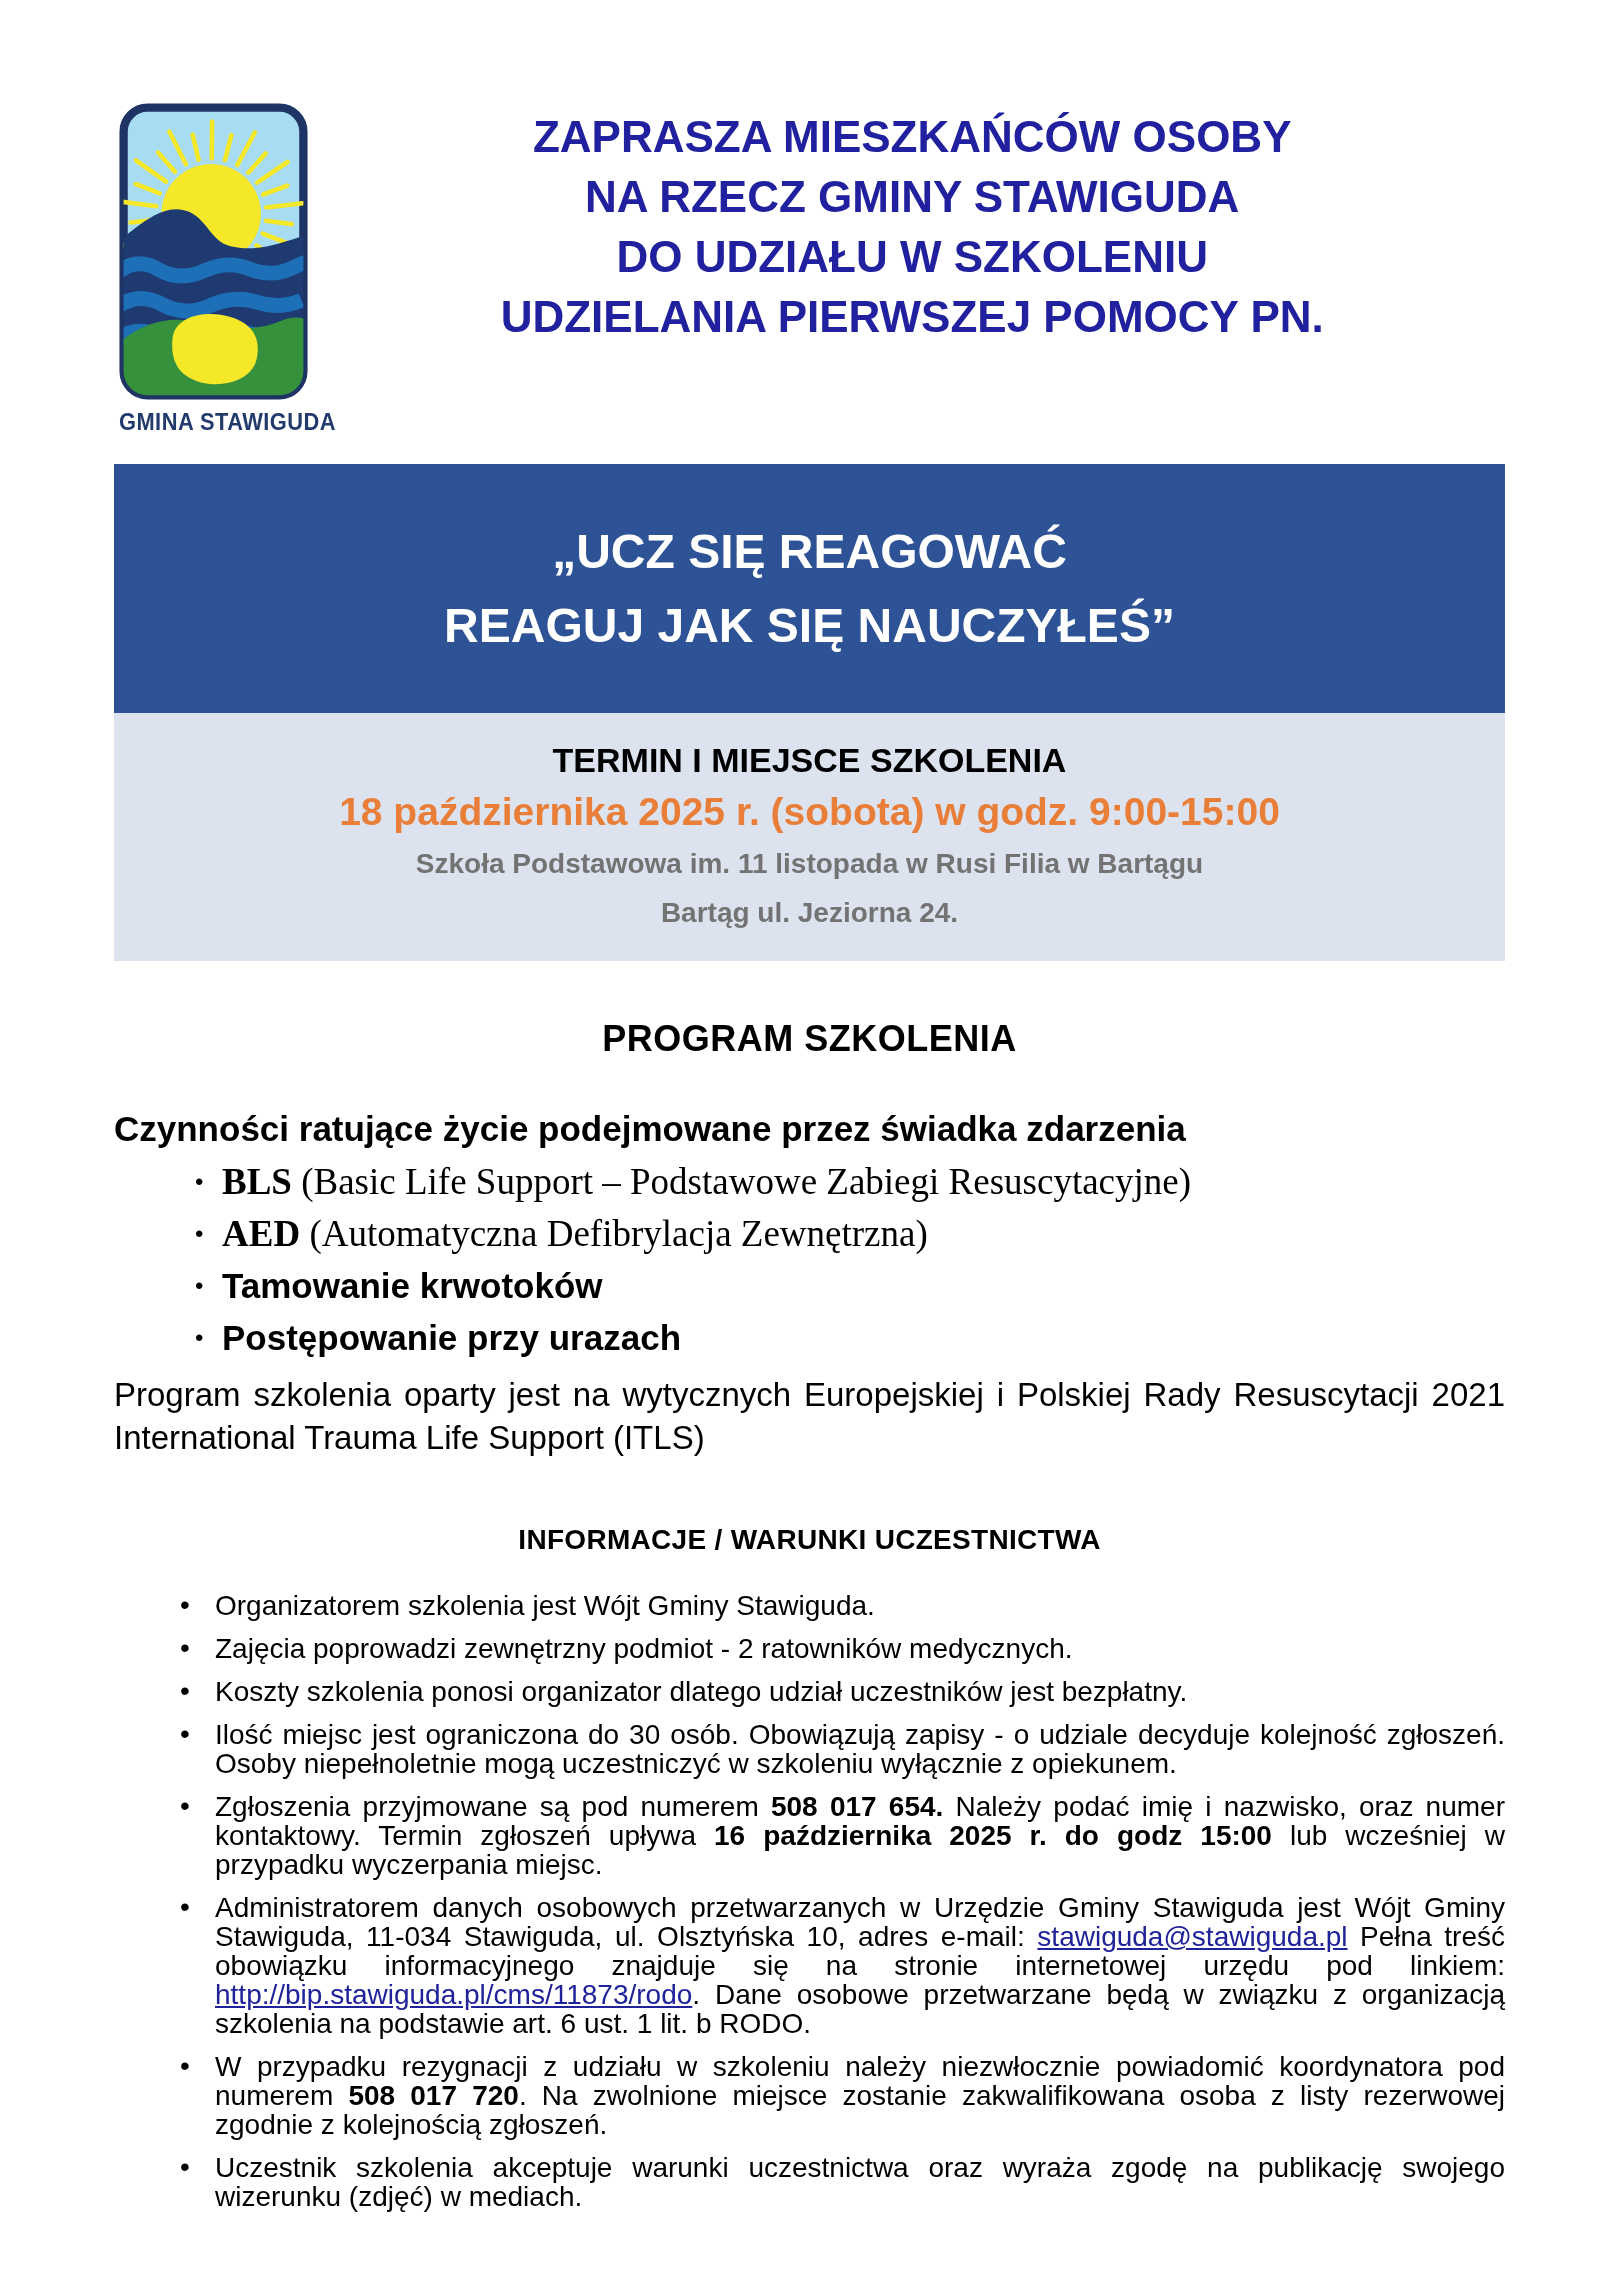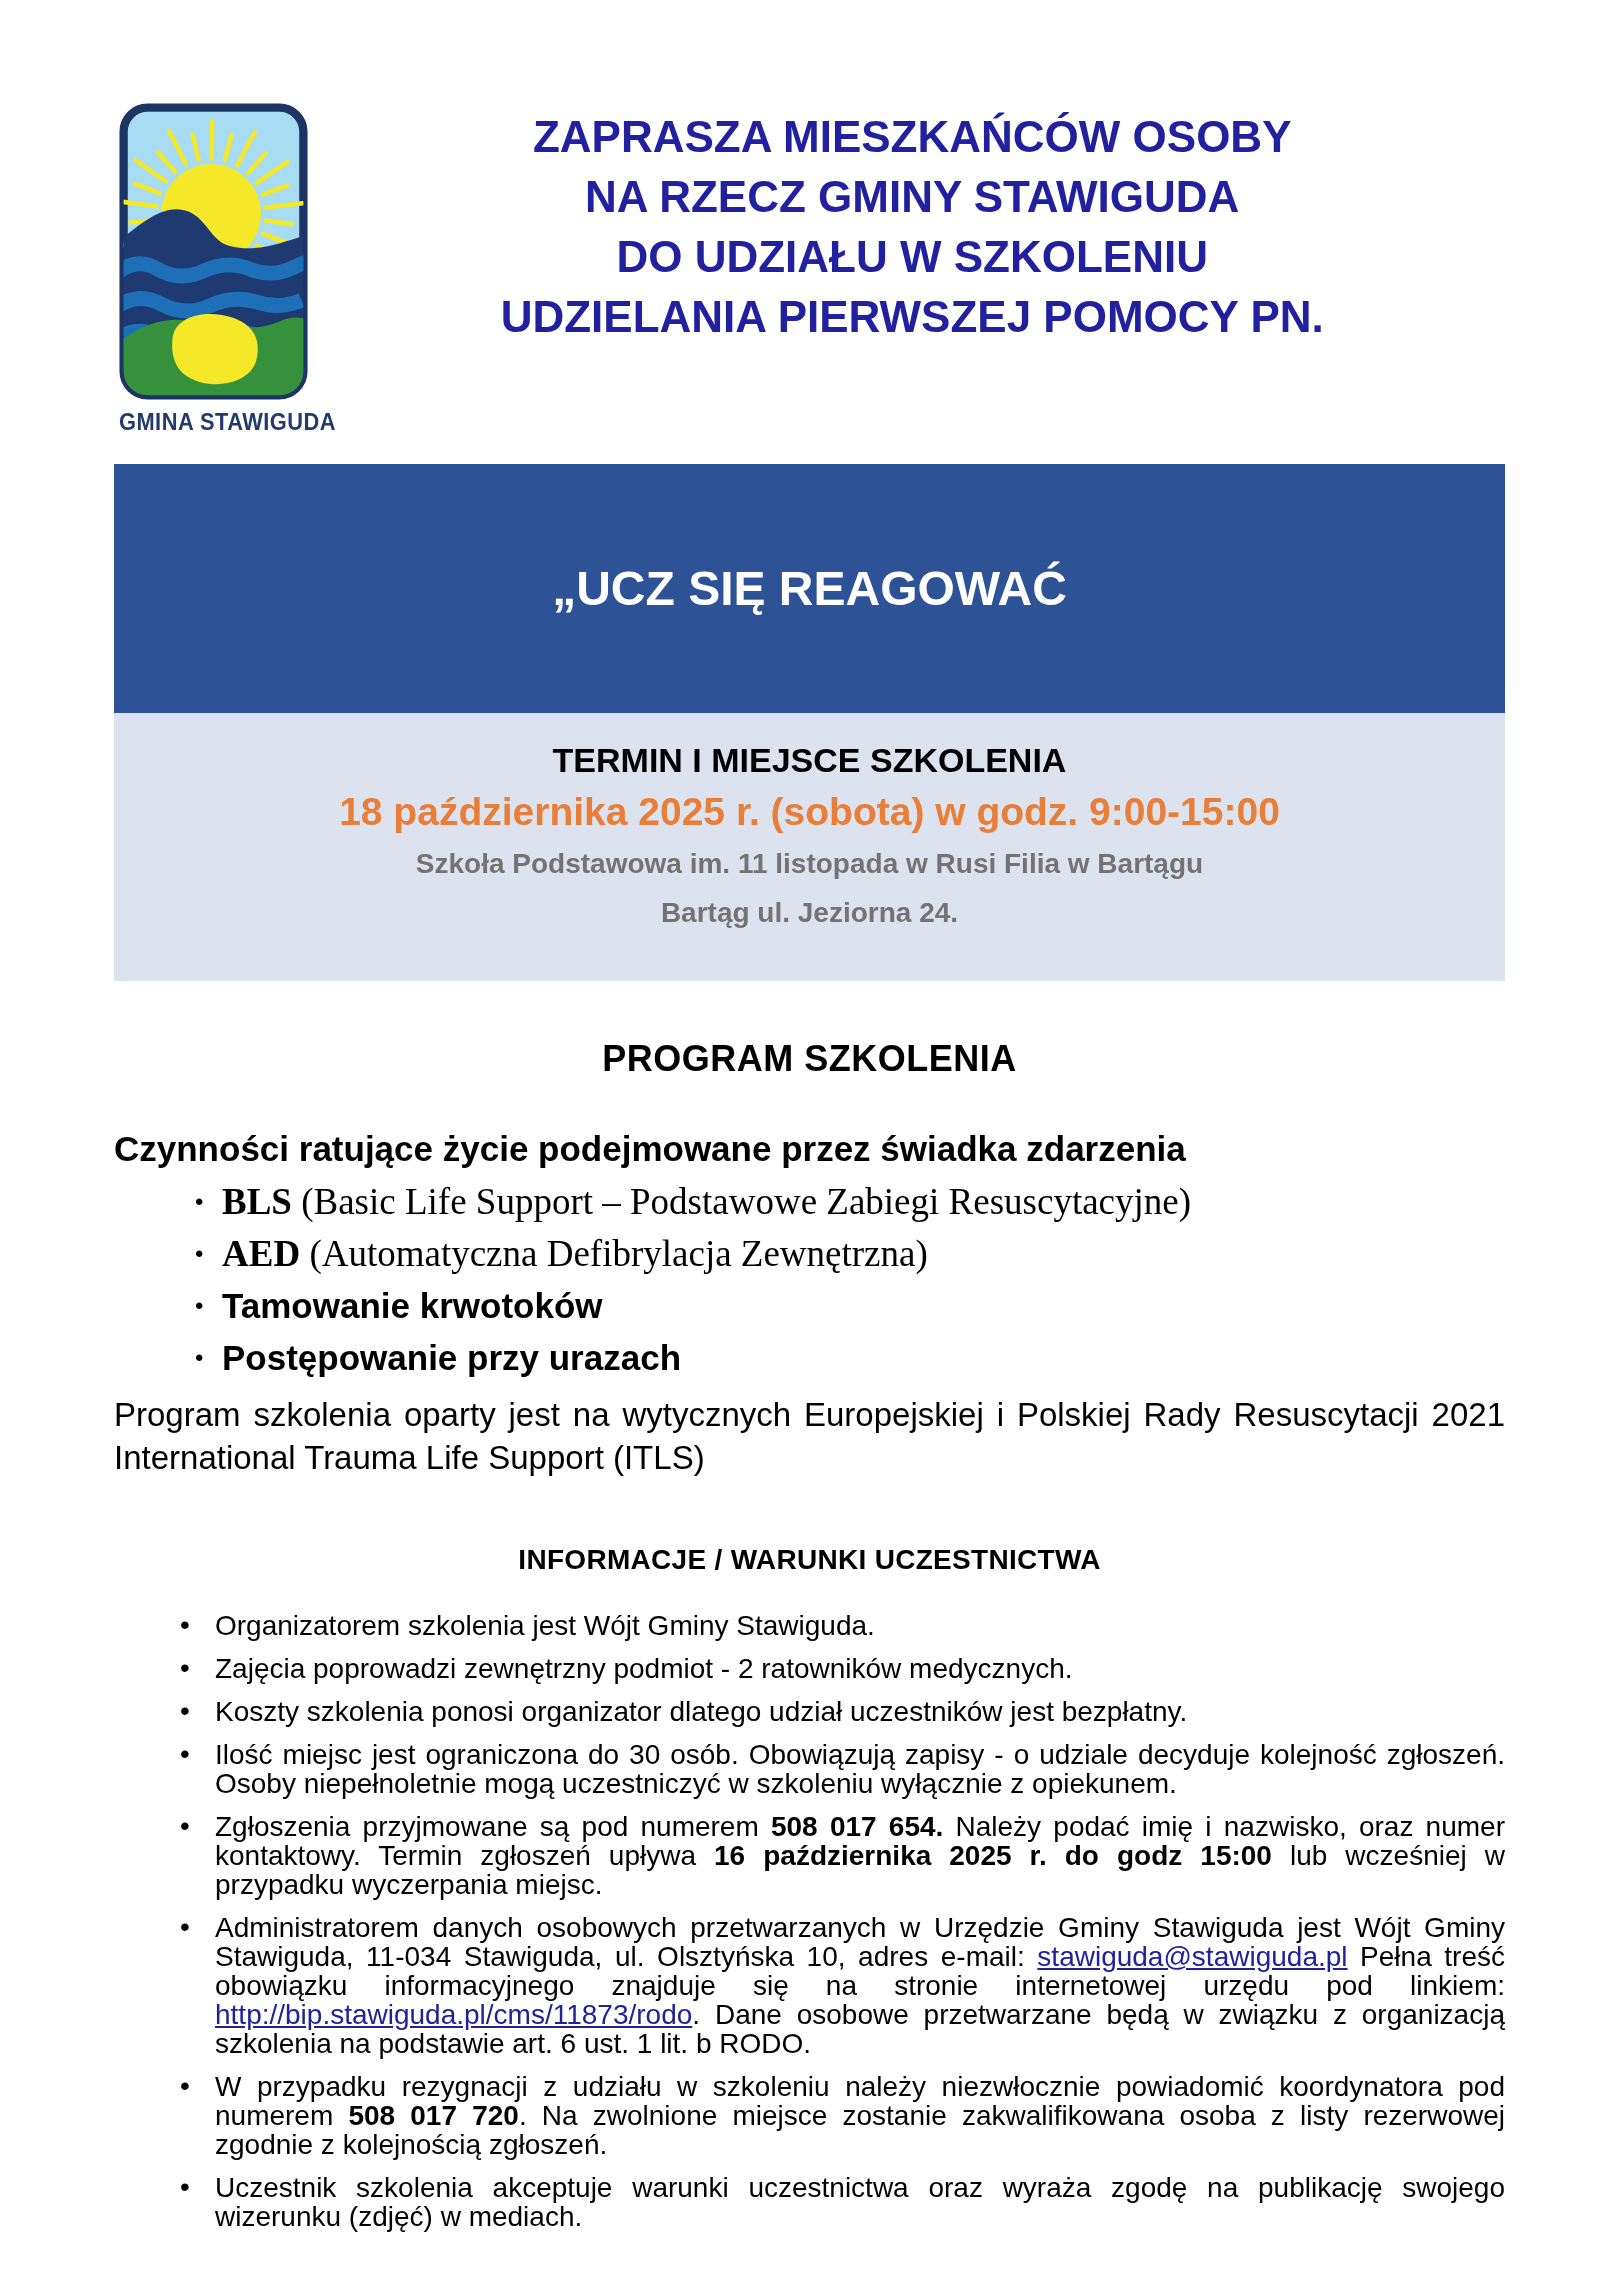--- a/index.html
+++ b/index.html
@@ -28,21 +28,21 @@
     font-size:44px;line-height:60px;color:var(--navy);
     padding:3.7px 0 0 7.4px;
   }
   
   .banner{
     margin-top:28px;height:249px;background:var(--banner-bg);
     display:flex;flex-direction:column;justify-content:center;align-items:center;
     color:#fff;font-weight:bold;font-size:48px;line-height:74px;text-align:center;
   }
   
-  .schedule{background:var(--box-bg);text-align:center;padding:22px 0 44px;}
+  .schedule{background:var(--box-bg);text-align:center;padding:22px 0 24px;}
   .sched-title{font-weight:bold;font-size:34px;line-height:50px;color:#000;}
   .sched-date{font-weight:bold;font-size:39px;line-height:54px;color:var(--orange);}
   .sched-loc{font-weight:bold;font-size:28px;line-height:49px;color:#737373;}
   
   .program-title{margin-top:57px;text-align:center;font-weight:bold;font-size:36px;letter-spacing:0.5px;}
   .program-sub{margin-top:48px;font-weight:bold;font-size:35px;line-height:42px;}
   .program-list{list-style:none;margin:7.4px 0 0;padding:0;}
   .program-list li{position:relative;padding-left:108px;margin-top:11px;line-height:41px;font-size:35px;}
   .program-list .pb{
     position:absolute;left:81px;top:0;font-size:24px;line-height:41px;color:#000;
@@ -114,20 +114,21 @@
     <div class="header-text" id="header-lines">
         <div>ZAPRASZA MIESZKAŃCÓW OSOBY</div>
         <div>NA RZECZ GMINY STAWIGUDA</div>
         <div>DO UDZIAŁU W SZKOLENIU</div>
         <div>UDZIELANIA PIERWSZEJ POMOCY PN.</div>
       </div>
   </div>
 
   <div class="banner" id="banner-lines">
       <div>„UCZ SIĘ REAGOWAĆ</div>
+      <div>REAGUJ JAK SIĘ NAUCZYŁEŚ”</div>
     </div>
 
   <div class="schedule">
     <div class="sched-title">TERMIN I MIEJSCE SZKOLENIA</div>
     <div class="sched-date">18 października 2025 r. (sobota) w godz. 9:00-15:00</div>
     <div class="sched-loc">Szkoła Podstawowa im. 11 listopada w Rusi Filia w Bartągu</div>
     <div class="sched-loc">Bartąg ul. Jeziorna 24.</div>
   </div>
 
   <div class="program-title">PROGRAM SZKOLENIA</div>

